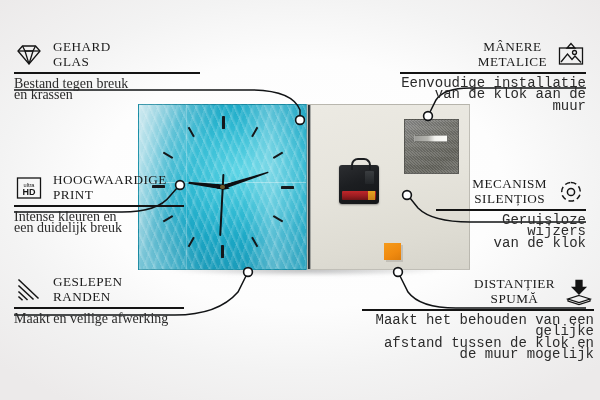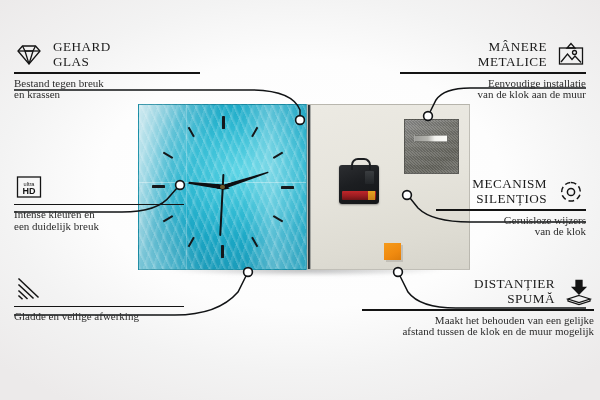--- a/index.html
+++ b/index.html
@@ -17,28 +17,28 @@
   
   .feat{position:absolute;}
   .feat .row{display:flex;align-items:center;gap:9px;}
   .feat.right .row{flex-direction:row-reverse;}
   .title{
     font-family:"Liberation Serif", serif;
     font-size:13.2px;line-height:14.6px;letter-spacing:.45px;
     color:#1b1b1b;font-weight:400;text-transform:uppercase;
     white-space:pre-line;
   }
-  .feat.right .title{text-align:right;}
+  .feat.right .title{text-align:center;}
   .rule{height:1.4px;background:#141414;margin-top:3px;}
   .sub{
     font-family:"Liberation Serif", serif;
-    font-size:11px;line-height:11.6px;color:#2b2b2b;
+    font-size:14px;line-height:11.6px;color:#2b2b2b;
     margin-top:4px;white-space:pre-line;
   }
-  .feat.right .sub{text-align:right;}
+  .feat.right .sub{text-align:right;font-family:Liberation Mono, monospace;}
   .ico{width:30px;height:28px;flex:0 0 30px;display:block;text-align:right;}
   .ico svg{display:block;width:30px;height:28px;}
   
   #product{position:absolute;left:138px;top:104px;width:332px;height:166px;}
   #shadow{
     position:absolute;left:132px;top:262px;width:348px;height:16px;
     background:radial-gradient(ellipse 174px 8px at 50% 50%, rgba(90,92,95,.42) 0%, rgba(120,122,125,.16) 55%, rgba(255,255,255,0) 80%);
     filter:blur(1.4px);
   }
   #clock{
@@ -250,41 +250,45 @@
 
   <div class="feat left" style="left:14px;top:173px;width:170px;">
     <div class="row">
       <span class="ico">
         <svg viewBox="0 0 30 28">
           <rect x="3.5" y="4" width="23" height="20" fill="none" stroke="#141414" stroke-width="1.3"></rect>
           <text x="15" y="13" font-family="Liberation Sans, sans-serif" font-size="5.6" fill="#141414" text-anchor="middle">ultra</text>
           <text x="15" y="21.4" font-family="Liberation Sans, sans-serif" font-size="9" font-weight="bold" fill="#141414" text-anchor="middle">HD</text>
         </svg>
       </span>
+      <span class="title">HOOGWAARDIGE
+PRINT</span>
     </div>
     <div class="rule" style="width:170px;"></div>
     <div class="sub">Intense kleuren en
 een duidelijk breuk</div>
   </div>
 
   <div class="feat left" style="left:14px;top:275px;width:170px;">
     <div class="row">
       <span class="ico">
         <svg viewBox="0 0 30 28">
             <g stroke="#141414" stroke-width="1.5" fill="none" stroke-linecap="square">
           <path d="M5 4 L24 22"></path>
               <path d="M5 10 L19 23"></path>
               <path d="M5 16 L13 23.5"></path>
               <path d="M5 21 L8 23.8"></path>
         </g>
           </svg>
       </span>
+      <span class="title">GESLEPEN
+RANDEN</span>
     </div>
     <div class="rule" style="width:170px;"></div>
-    <div class="sub">Gladde en veilige afwerking</div>
+    <div class="sub">Maakt en veilige afwerking</div>
   </div>
 
   <div class="feat right" style="right:14px;top:40px;width:186px;">
     <div class="row">
       <span class="ico">
         <svg viewBox="0 0 30 28">
             <g stroke="#141414" stroke-width="1.3" fill="none">
           <path d="M15 2.5 L11 7 H19 Z"></path>
           <rect x="3.5" y="7" width="23" height="16"></rect>
           <path d="M5 21 L11.5 13 L16 18.5 L19 15 L25 21.5"></path>

